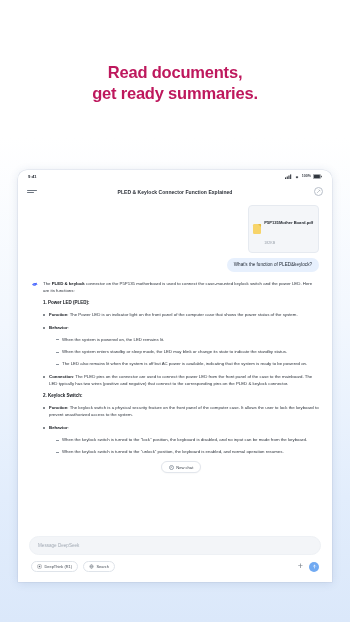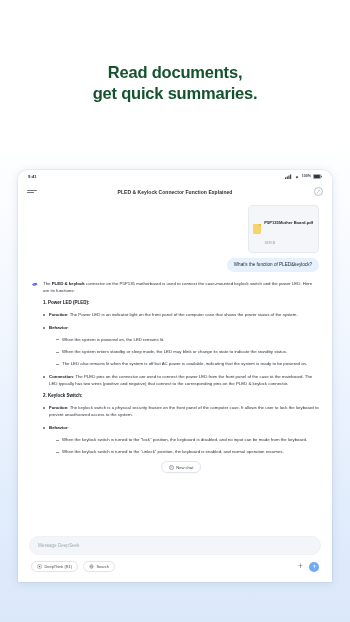--- a/index.html
+++ b/index.html
@@ -13,21 +13,21 @@
 
   
   .promo {
     padding-top:62px;
     text-align:center;
   }
   .promo h1 {
     font-size:16.5px;
     line-height:21px;
     font-weight:700;
-    color:#14532d;
+    color:#be185d;
     letter-spacing:-0.2px;
   }
   .promo h1 span { display:block; }
 
   
   .device {
     position:absolute;
     left:18px;
     top:170px;
     width:314px;
@@ -211,21 +211,21 @@
     display:flex;align-items:center;justify-content:center;
     cursor:pointer;
   }
 </style>
 </head>
 <body>
 
 <div class="promo">
   <h1>
     <span>Read documents,</span>
-    <span>get quick summaries.</span>
+    <span>get ready summaries.</span>
   </h1>
 </div>
 
 <div class="device">
 
   <div class="statusbar">
     <div class="sb-time">9:41</div>
     <div class="sb-right">
       <svg class="sb-icon" width="7" height="5" viewBox="0 0 7 5">
         <rect x="0" y="3.4" width="1.1" height="1.6" fill="#31363e"></rect>

